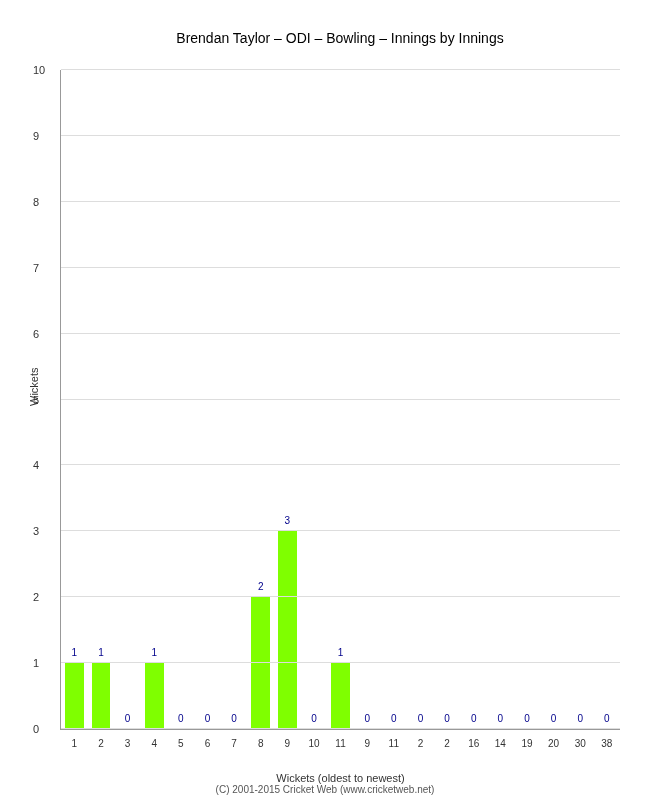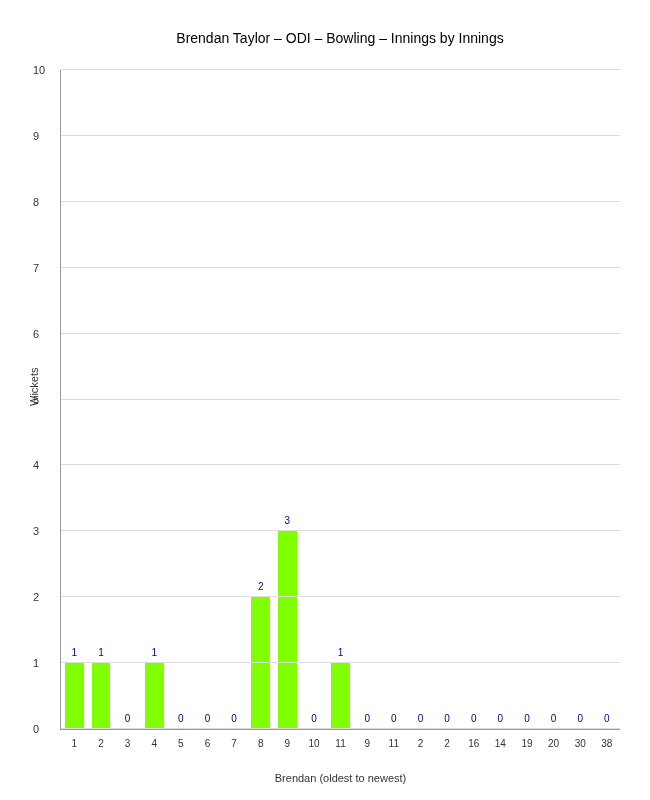--- a/index.html
+++ b/index.html
@@ -246,21 +246,21 @@
             </div>
             <div class="x-tick-label">30</div>
           </div>
           <div class="bar-group" style="position: relative;">
             <div class="bar" style="height: 0%; min-height: 0px;">
               <div class="bar-label">0</div>
             </div>
             <div class="x-tick-label">38</div>
           </div>
         </div>
-      <div class="x-axis-label">Brendan (oldest to newest)</div>
+      <div class="x-axis-label">Wickets (oldest to newest)</div>
     <div class="grid-line" style="bottom: 0%;"></div>
         <div class="y-tick-label" style="bottom: 0%;">0</div>
         <div class="grid-line" style="bottom: 10%;"></div>
         <div class="y-tick-label" style="bottom: 10%;">1</div>
         <div class="grid-line" style="bottom: 20%;"></div>
         <div class="y-tick-label" style="bottom: 20%;">2</div>
         <div class="grid-line" style="bottom: 30%;"></div>
         <div class="y-tick-label" style="bottom: 30%;">3</div>
         <div class="grid-line" style="bottom: 40%;"></div>
         <div class="y-tick-label" style="bottom: 40%;">4</div>
@@ -272,13 +272,14 @@
         <div class="y-tick-label" style="bottom: 70%;">7</div>
         <div class="grid-line" style="bottom: 80%;"></div>
         <div class="y-tick-label" style="bottom: 80%;">8</div>
         <div class="grid-line" style="bottom: 90%;"></div>
         <div class="y-tick-label" style="bottom: 90%;">9</div>
         <div class="grid-line" style="bottom: 100%;"></div>
         <div class="y-tick-label" style="bottom: 100%;">10</div>
       </div>
   </div>
 
+  <div class="footer">(C) 2001-2015 Cricket Web (www.cricketweb.net)</div>
 </div>
 
 </body></html>

